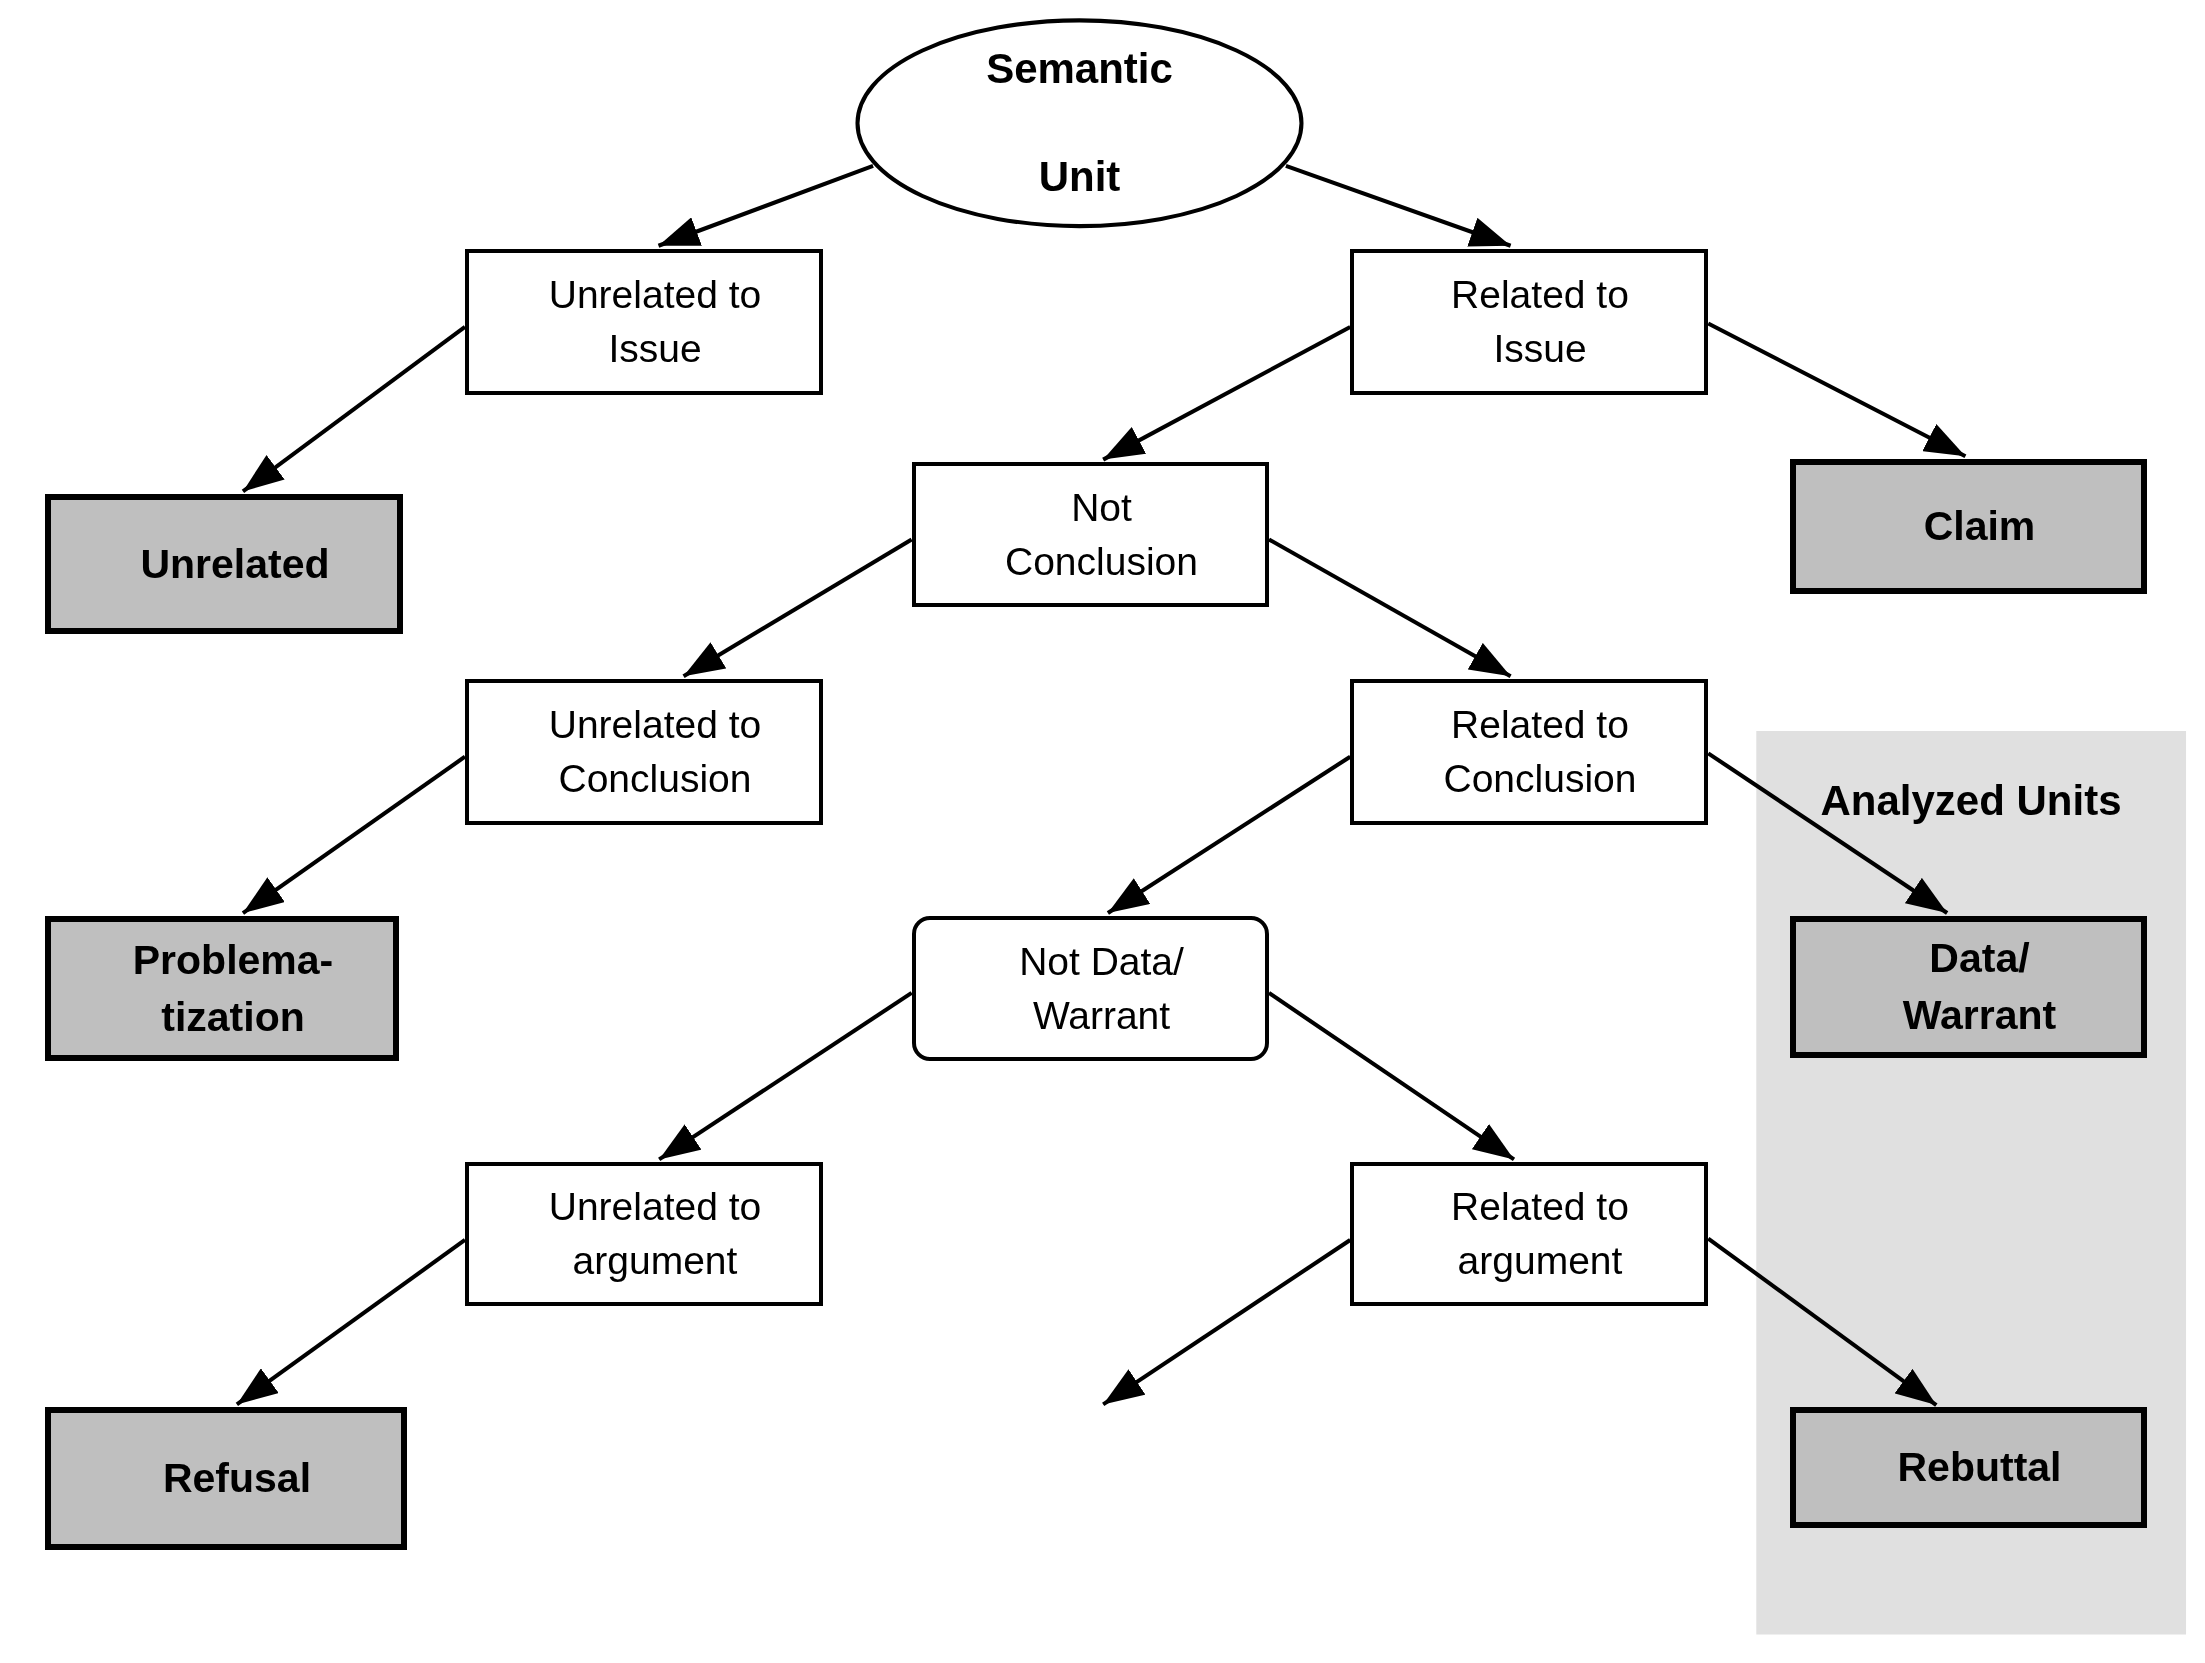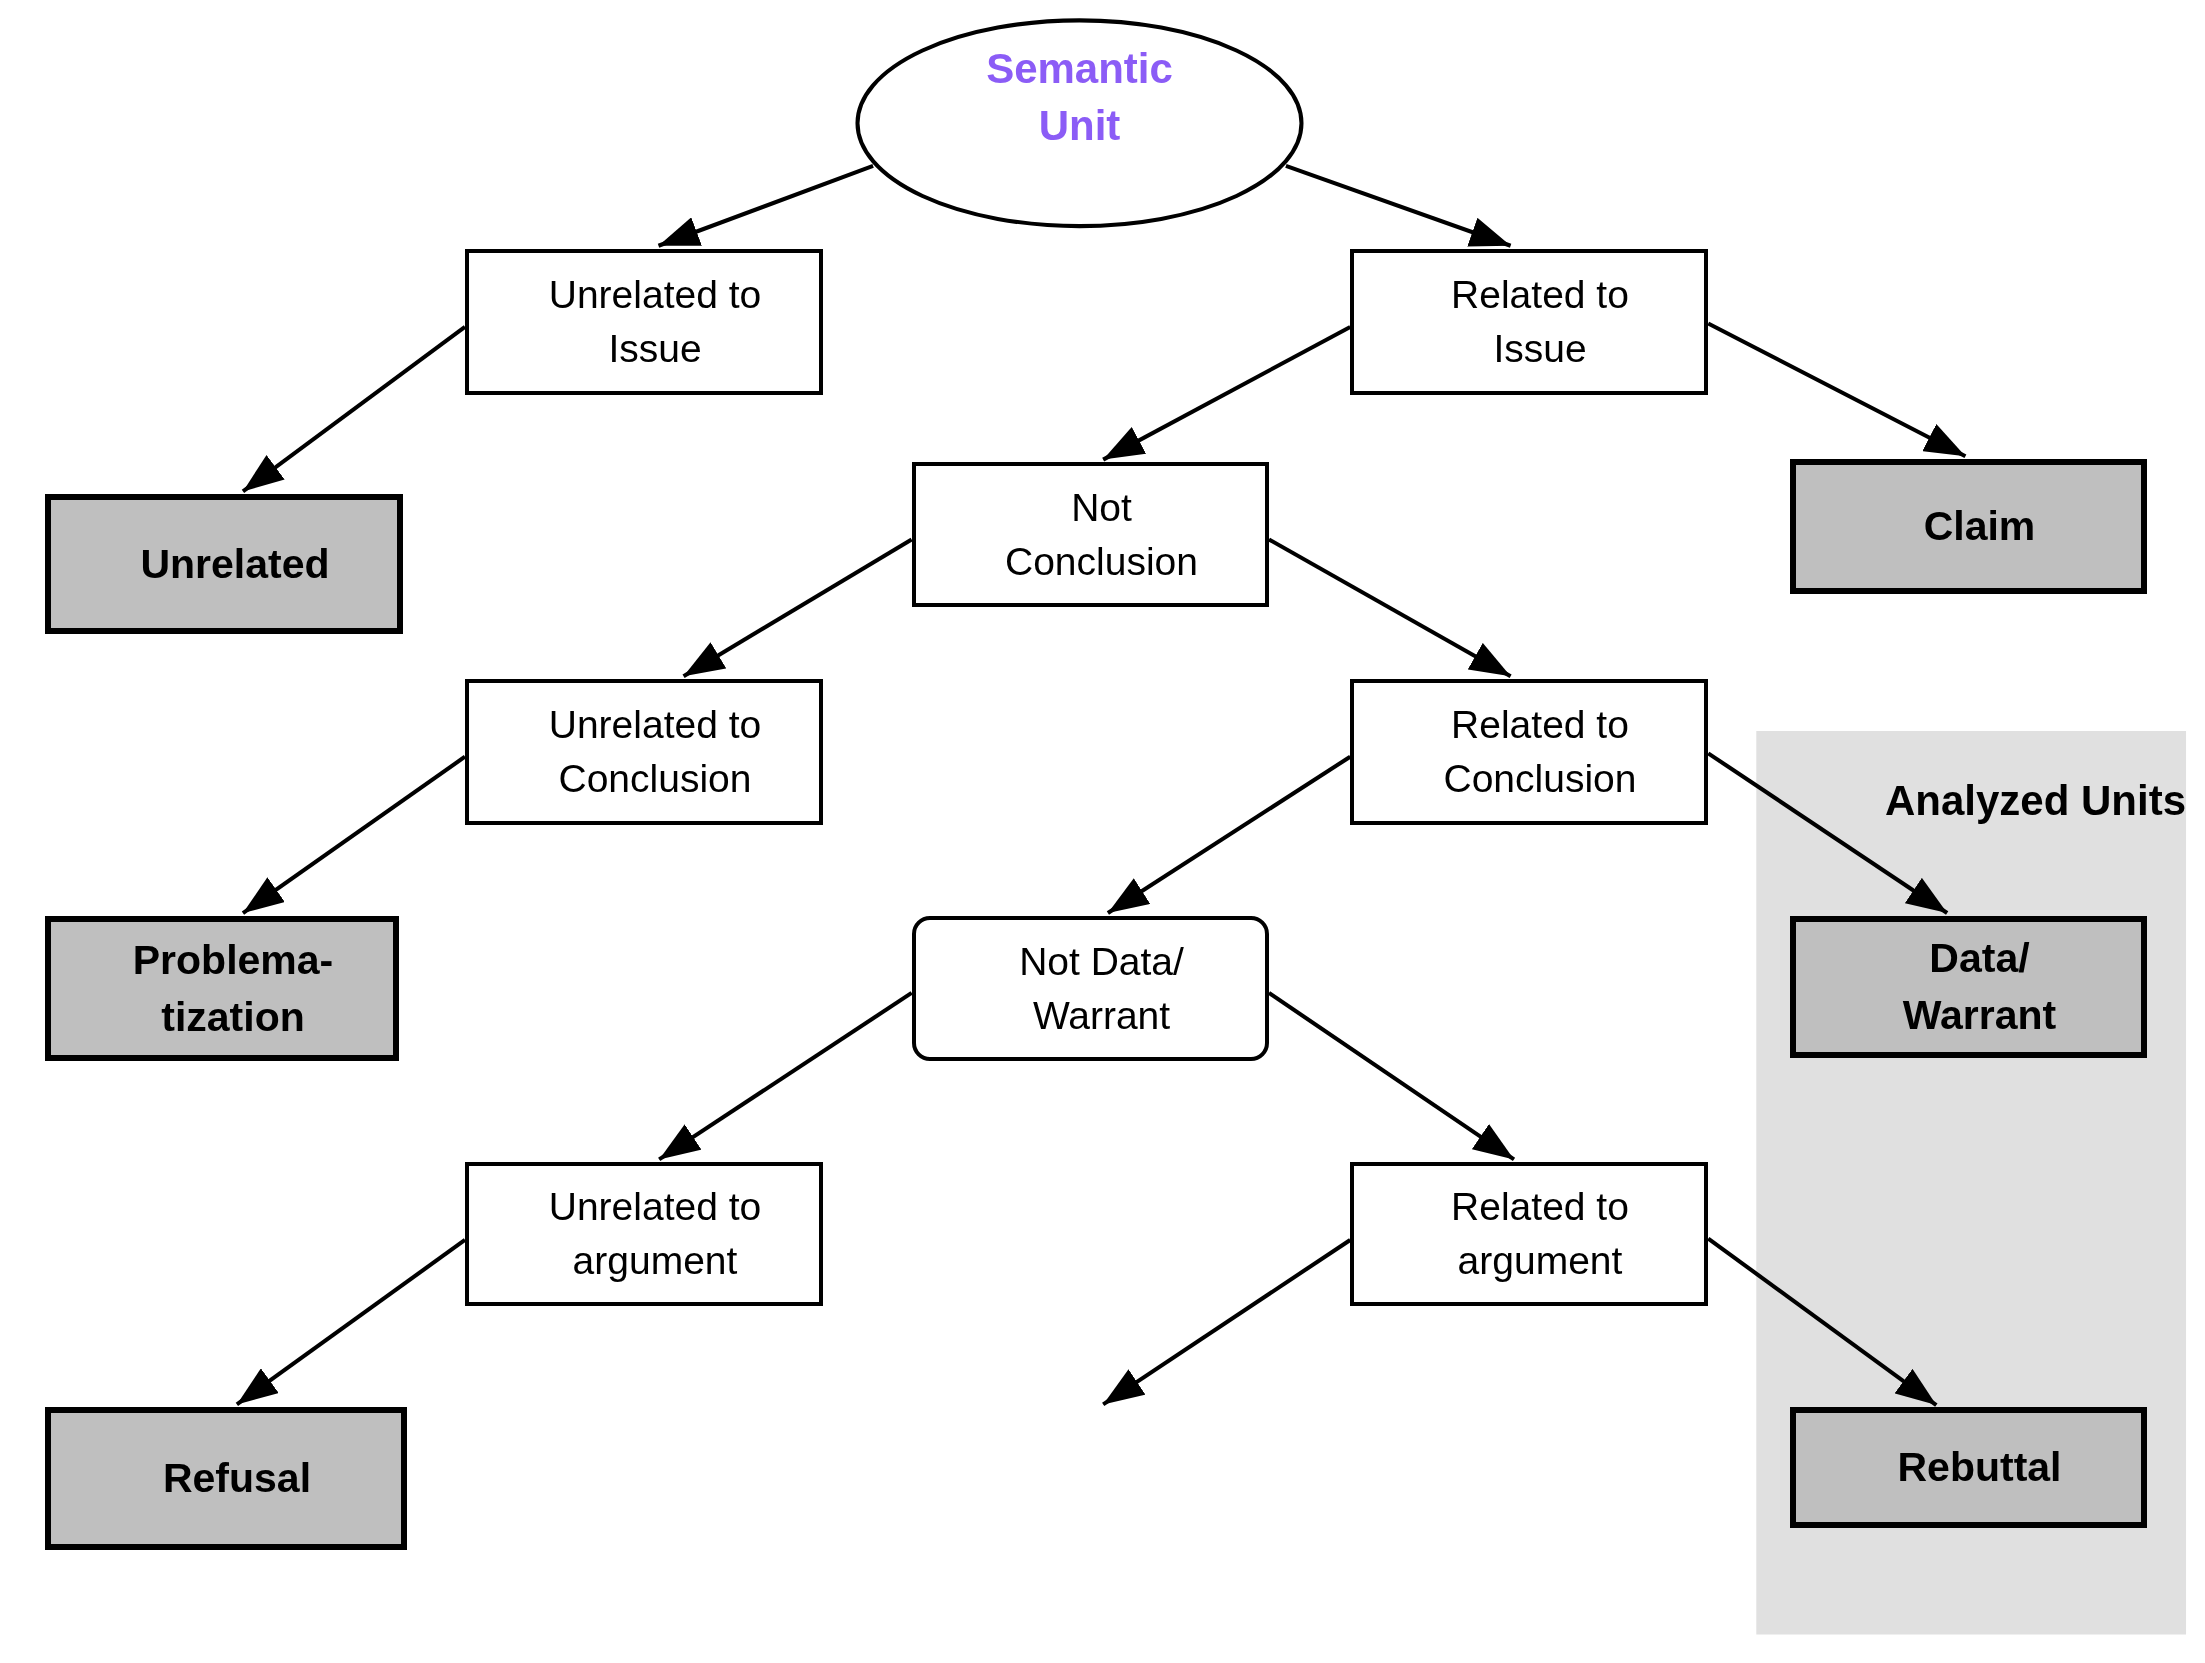--- a/index.html
+++ b/index.html
@@ -28,23 +28,23 @@
     font-size:39px;line-height:1.38;color:#000;padding-left:22px;
   }
   .node span{display:block;}
   .terminal{
     background:var(--terminal-fill);
     border-width:6.1px;
     font-weight:700;font-size:41px;
   }
   .ellipse-label{
     position:absolute;
-    display:flex;flex-direction:column;align-items:center;justify-content:flex-start;
+    display:flex;flex-direction:column;align-items:center;justify-content:space-between;
     text-align:center;
-    font-weight:700;font-size:42px;line-height:1.35;color:#8b5cf6;
+    font-weight:700;font-size:42px;line-height:1.35;color:#000000;
   }
   .panel-label{
     position:absolute;
     text-align:center;
     font-weight:700;font-size:42px;color:#000;
   }
 </style>
 </head>
 <body>
 
@@ -78,21 +78,21 @@
     </g>
 
     <ellipse cx="1595" cy="182" rx="328" ry="152" fill="#ffffff" stroke="#000000" stroke-width="6"></ellipse>
   </svg>
 
   <div class="ellipse-label" style="left:971px;top:41px;width:217px;height:165px;">
     <span>Semantic</span>
     <span>Unit</span>
   </div>
 
-  <div class="panel-label" style="left:1756px;top:777px;width:430px;text-align:right;">Analyzed Units</div>
+  <div class="panel-label" style="left:1756px;top:777px;width:430px;">Analyzed Units</div>
 
   <div class="node" style="left:465px;top:249px;width:358px;height:146px;">
     <span>Unrelated to</span>
     <span>Issue</span>
   </div>
 
   <div class="node" style="left:1350px;top:249px;width:358px;height:146px;">
     <span>Related to</span>
     <span>Issue</span>
   </div>

